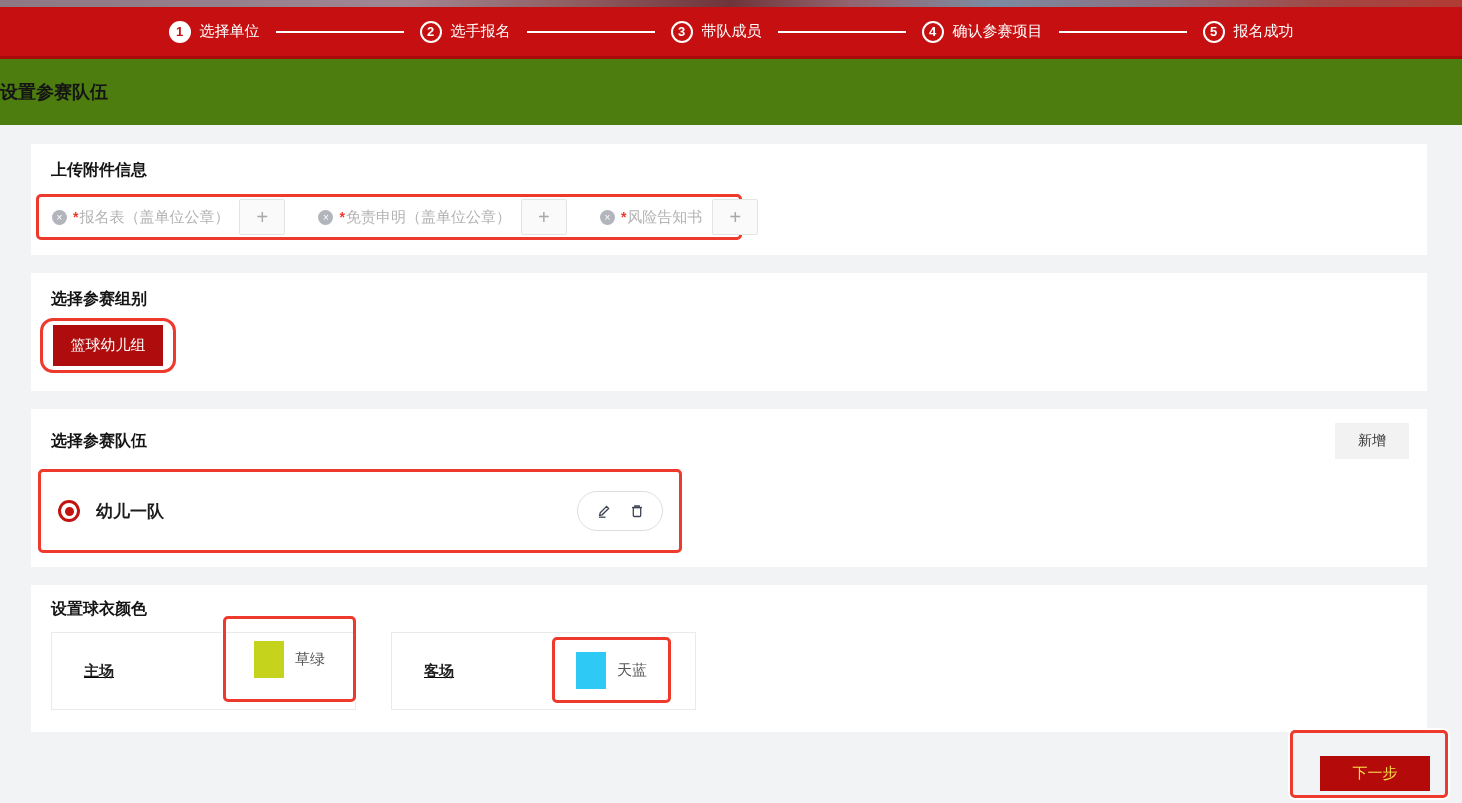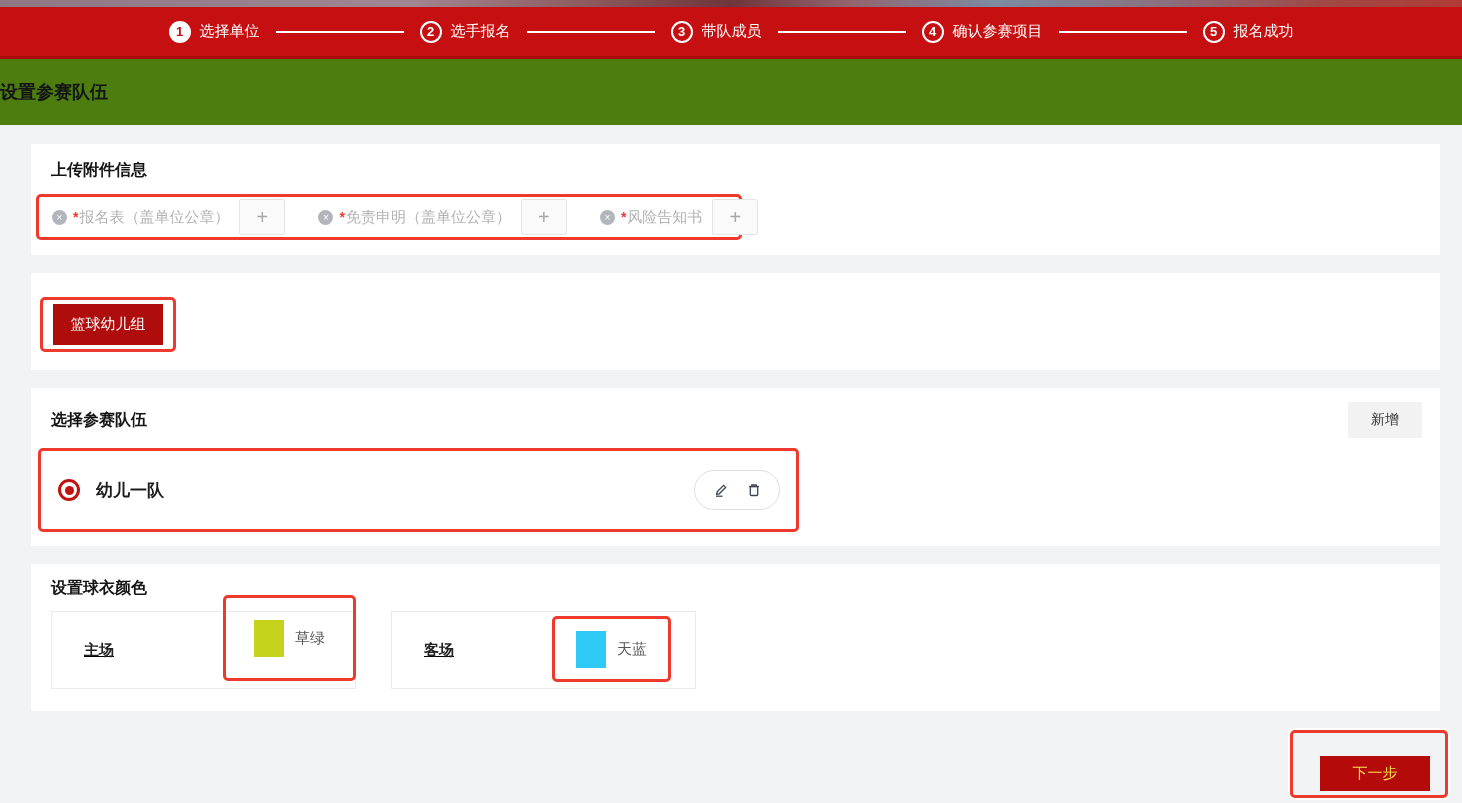--- a/index.html
+++ b/index.html
@@ -26,21 +26,21 @@
     font-size:13px; font-weight:bold; margin-right:9px;
     border:2px solid #ffffff; color:#ffffff; flex:none;
   }
   .step.active .step-circle{ background:#ffffff; color:#c60f10; border-color:#ffffff; }
   .step-label{ color:#ffffff; font-size:15px; white-space:nowrap; }
   .step-line{ width:128px; height:2px; background:#ffffff; margin:0 16px; }
   
   .page-head{ height:66px; background:#4d7c0f; display:flex; align-items:center; }
   .page-title{ font-size:18px; font-weight:bold; color:#141414; }
   
-  .content{ padding:19px 22px 0 31px; }
+  .content{ padding:19px 35px 0 31px; }
   .card{ background:#ffffff; margin-bottom:18px; position:relative; }
   .card h2{ font-size:16px; font-weight:bold; color:#141414; }
   
   .ann{
     border:3px solid #ee392d; border-radius:5px;
     box-shadow:0 0 0 2px rgba(255,255,255,0.9);
   }
   
   .card-upload{ padding:16px 20px 15px 20px; }
   .upload-row{
@@ -55,34 +55,34 @@
   }
   .star{ color:#f0392c; font-size:14px; font-weight:bold; margin-right:1px; }
   .u-label{ color:#b3b3b3; font-size:15px; white-space:nowrap; }
   .plus-box{
     width:46px; height:36px; background:#fafafa; border:1px solid #e4e4e4; border-radius:2px;
     color:#a8a8a8; font-size:20px; display:flex; align-items:center; justify-content:center;
     margin-left:10px; cursor:pointer;
   }
   
   .card-group{ padding:16px 20px 18px 20px; }
-  .group-ann{ display:inline-block; margin:8px 0 0 -11px; padding:4px 10px; }
+  .group-ann{ display:inline-block; margin:8px 0 0 -11px; padding:4px 10px;border-radius:13px; }
   .group-btn{
     width:110px; height:41px; background:#af0d0d; color:#ffffff; font-size:15px;
     border:none; display:flex; align-items:center; justify-content:center; cursor:pointer;
   }
   
   .card-team{ padding:14px 18px 14px 20px; }
   .team-head{ display:flex; align-items:center; justify-content:space-between; }
   .add-btn{
     width:74px; height:36px; background:#f2f2f2; color:#333; font-size:14px; border:none;
     display:flex; align-items:center; justify-content:center; cursor:pointer;
   }
   .team-row{
-    margin:10px 0 0 -13px; width:761px; height:84px;
+    margin:10px 0 0 -13px; width:644px; height:84px;
     display:flex; align-items:center; padding:0 16px 0 17px;
   }
   .radio-outer{
     width:22px; height:22px; border:3px solid #c11310; border-radius:50%;
     display:flex; align-items:center; justify-content:center; flex:none; cursor:pointer;
   }
   .radio-dot{ width:9px; height:9px; background:#c11310; border-radius:50%; }
   .team-name{ margin-left:16px; font-size:17px; font-weight:bold; color:#1c1c1c; }
   .pill{
     margin-left:auto; width:86px; height:40px; border:1px solid #dedede; border-radius:20px;
@@ -168,20 +168,21 @@
       <div class="upload-item">
         <span class="circ-x">×</span>
         <span class="star">*</span>
         <span class="u-label">风险告知书</span>
         <div class="plus-box">+</div>
       </div>
     </div>
   </div>
 
   <div class="card card-group">
+    <h2>选择参赛组别</h2>
     <div class="group-ann ann">
       <button class="group-btn">篮球幼儿组</button>
     </div>
   </div>
 
   <div class="card card-team">
     <div class="team-head">
       <h2>选择参赛队伍</h2>
       <button class="add-btn">新增</button>
     </div>

